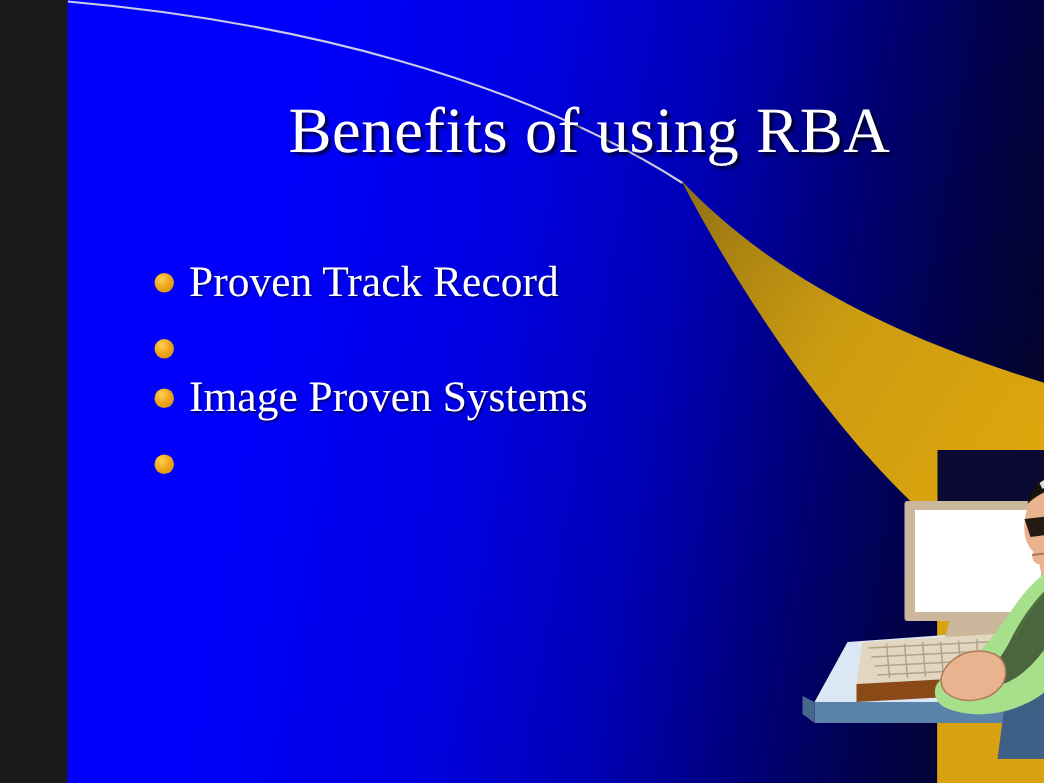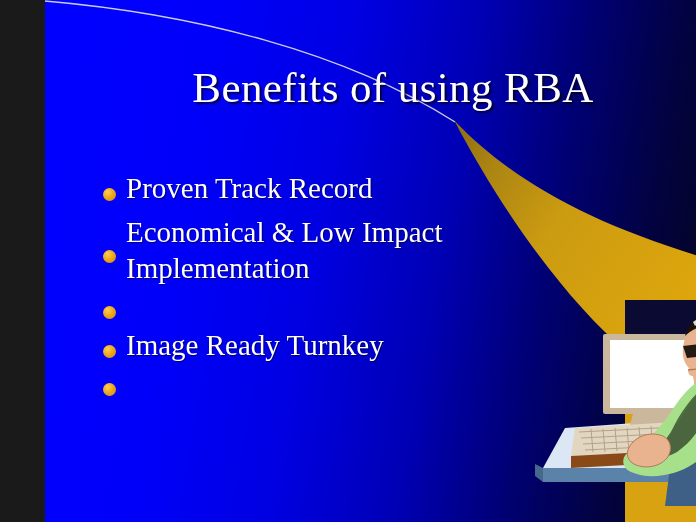--- a/index.html
+++ b/index.html
@@ -51,21 +51,21 @@
 
   
   #bullets {
     position: absolute;
     left: 58px;
     top: 170px;
     width: 430px;
   }
   .bullet-row {
     display: flex;
-    align-items: center;
+    align-items: flex-start;
     margin-bottom: 8px;
   }
   .bullet-dot {
     flex: 0 0 auto;
     width: 13px;
     height: 13px;
     border-radius: 50%;
     background: radial-gradient(circle at 36% 32%, #ffcf52 0%, #eda51a 48%, #d08f0d 100%);
     margin-top: 12px;
     margin-right: 10px;
@@ -188,27 +188,23 @@
 
   <div id="title">Benefits of using RBA</div>
 
   <div id="bullets">
     <div class="bullet-row">
       <span class="bullet-dot"></span>
       <span class="bullet-text">Proven Track Record</span>
     </div>
     <div class="bullet-row">
       <span class="bullet-dot"></span>
-      <span class="bullet-text">Economical &amp; Low Impact Implementation</span>
-    </div>
-    <div class="bullet-row">
-      <span class="bullet-dot"></span>
-    </div>
-    <div class="bullet-row">
-      <span class="bullet-dot"></span>
-      <span class="bullet-text">Image Ready Turnkey</span>
+    </div>
+    <div class="bullet-row">
+      <span class="bullet-dot"></span>
+      <span class="bullet-text">Image Proven Systems</span>
     </div>
     <div class="bullet-row">
       <span class="bullet-dot"></span>
     </div>
   </div>
 
 </div>
 
 </body></html>

